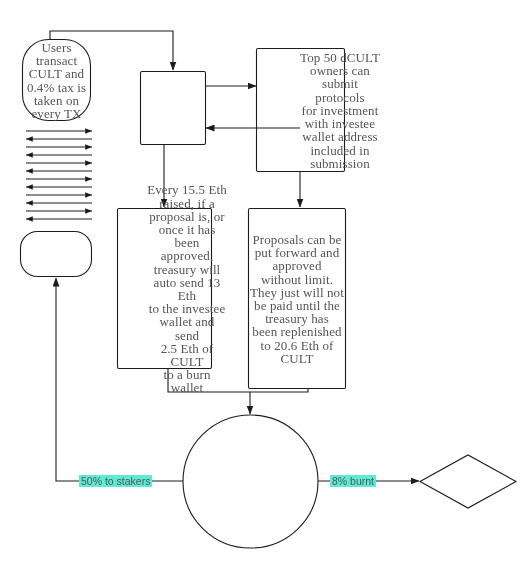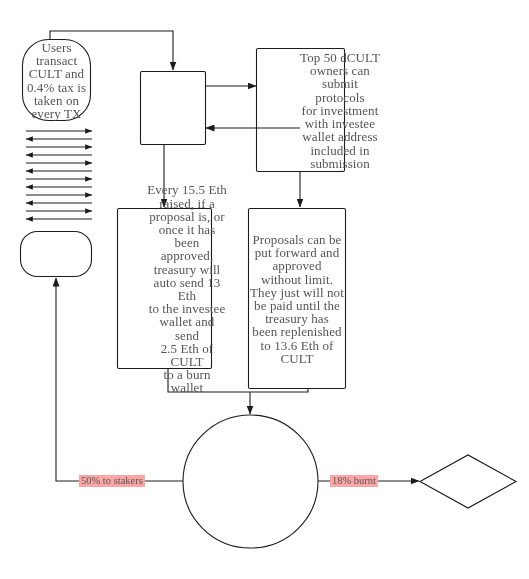--- a/index.html
+++ b/index.html
@@ -36,24 +36,24 @@
     font-size: 13px;
     line-height: 13.2px;
     letter-spacing: 0.1px;
     box-sizing: border-box;
     pointer-events: none;
     white-space: pre-line;
   }
   .edge-label {
     position: absolute;
     color: #55565a;
-    font-family: Liberation Serif, serif;
+    font-family: Liberation Sans, sans-serif;
     font-size: 10.5px;
     line-height: 12px;
-    background: #fca5a5;
+    background: #5eead4;
     padding: 0 2px;
     white-space: nowrap;
     pointer-events: none;
   }
   .hit {
     position: absolute;
     background: transparent;
   }
 </style>
 </head>
@@ -159,28 +159,28 @@
 to a burn wallet</div>
 
   <div class="node-text" style="left:248px; top:209px; width:98px; height:180px;">Proposals can be
 put forward and
 approved
 without limit.
 They just will not
 be paid until the
 treasury has
 been replenished
-to 13.6 Eth of
+to 20.6 Eth of
 CULT</div>
 
 
 
   <div class="edge-label" style="left:79px; top:475px;">50% to stakers</div>
 
-  <div class="edge-label" style="left:330px; top:475px;">18% burnt</div>
+  <div class="edge-label" style="left:330px; top:475px;">8% burnt</div>
 
   <div class="hit" style="left:22px; top:39px; width:69px; height:82px;"></div>
   <div class="hit" style="left:140px; top:71px; width:66px; height:74px;"></div>
   <div class="hit" style="left:256px; top:48px; width:89px; height:124px;"></div>
   <div class="hit" style="left:20px; top:231px; width:72px; height:46px;"></div>
   <div class="hit" style="left:117px; top:208px; width:95px; height:161px;"></div>
   <div class="hit" style="left:248px; top:208px; width:98px; height:181px;"></div>
   <div class="hit" style="left:183px; top:415px; width:135px; height:133px; border-radius:50%;"></div>
   <div class="hit" style="left:420px; top:455px; width:96px; height:53px;"></div>
 

